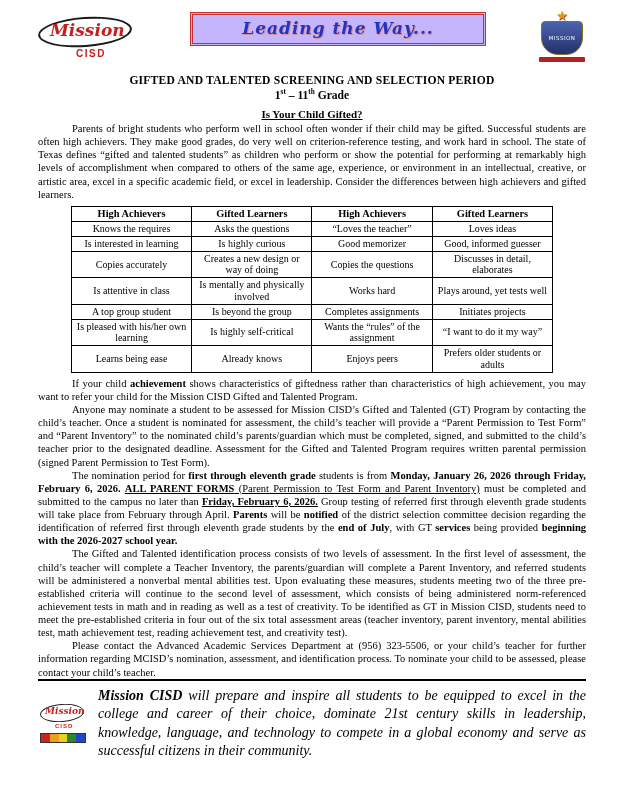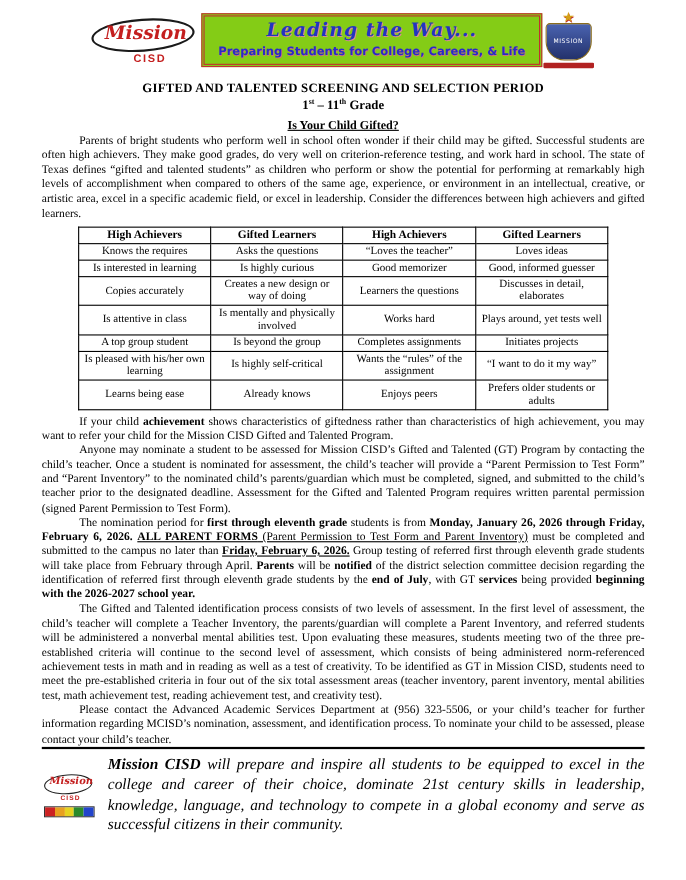--- a/index.html
+++ b/index.html
@@ -1,31 +1,31 @@
 <!DOCTYPE html>
 <html><head>
 <meta charset="utf-8">
 <style>
   * { box-sizing: border-box; }
   html, body { margin: 0; padding: 0; background: #ffffff; }
   body { width: 624px; height: 800px; overflow: hidden; }
   .page { width: 624px; height: 608px; padding: 10px 38px 12px; display: flex; flex-direction: column;
-          font-family: "Liberation Serif", serif; color: #000; align-items: center; }
+          font-family: "Liberation Serif", serif; color: #000; }
 
   
   .header { display: flex; justify-content: space-between; align-items: flex-start; min-height: 58px; }
   .logo-left { width: 100px; position: relative; height: 52px; flex: 0 0 100px; }
   .logo-oval { position: absolute; left: 0; top: 7px; width: 94px; height: 30px; border: 2px solid #1a1a1a;
                border-radius: 50%; transform: rotate(-4deg); }
   .logo-mission { position: absolute; left: 12px; top: 10px; font-style: italic; font-weight: bold;
                   color: #c41f1f; font-size: 17px; font-family: "DejaVu Serif", serif; white-space: nowrap; }
   .logo-cisd { position: absolute; left: 38px; top: 38px; color: #c41f1f; font-weight: bold;
                font-size: 10px; letter-spacing: 1.5px; font-family: "Liberation Sans", sans-serif; }
 
-  .banner { border: 3px double #c23030; background: #84cc16; padding: 3px 12px 5px; text-align: center;
+  .banner { border: 3px double #c23030; background: #c4b5fd; padding: 3px 12px 5px; text-align: center;
             min-width: 296px; margin-top: 2px; }
   .banner-title { font-family: "DejaVu Serif", serif; font-style: italic; font-weight: bold; font-size: 17px;
                   color: #2334c0; text-shadow: 1px 1px 0 #d98f8f; letter-spacing: 1px; }
   .banner-subtitle { font-family: "DejaVu Sans", sans-serif; font-weight: bold; font-size: 10.5px;
                      color: #2a2ac8; margin-top: 3px; text-shadow: 0.5px 0.5px 0 #cc7777; }
 
   .seal { width: 48px; height: 58px; position: relative; text-align: center; flex: 0 0 48px; }
   .seal-star { color: #d4a017; font-size: 13px; line-height: 11px; text-shadow: 0.5px 0.5px 0 #b22; }
   .seal-shield { width: 42px; height: 34px; margin: 0 auto; background: linear-gradient(#4a63b0, #23316b);
                  border: 1.5px solid #8a6d1d; border-radius: 4px 4px 17px 17px; color: #fff; font-size: 5.5px;
@@ -76,21 +76,20 @@
 <div class="page">
 
   <div class="header">
     <div class="logo-left">
       <div class="logo-oval"></div>
       <div class="logo-mission">Mission</div>
       <div class="logo-cisd">CISD</div>
     </div>
     <div class="banner">
       <div class="banner-title">Leading the Way...</div>
-      <div class="banner-subtitle">Preparing Students for College, Careers, &amp; Life</div>
     </div>
     <div class="seal">
       <div class="seal-star">★</div>
       <div class="seal-shield">MISSION</div>
       <div class="seal-ribbon"></div>
     </div>
   </div>
 
   <div class="doc-title">GIFTED AND TALENTED SCREENING AND SELECTION PERIOD</div>
   <div class="grade-line"><span>1</span><sup>st</sup><span> – 11</span><sup>th</sup><span> Grade</span></div>
@@ -116,21 +115,21 @@
         </tr>
         <tr>
           <td>Is interested in learning</td>
           <td>Is highly curious</td>
           <td>Good memorizer</td>
           <td>Good, informed guesser</td>
         </tr>
         <tr>
           <td>Copies accurately</td>
           <td>Creates a new design or way of doing</td>
-          <td>Learners the questions</td>
+          <td>Copies the questions</td>
           <td>Discusses in detail, elaborates</td>
         </tr>
         <tr>
           <td>Is attentive in class</td>
           <td>Is mentally and physically involved</td>
           <td>Works hard</td>
           <td>Plays around, yet tests well</td>
         </tr>
         <tr>
           <td>A top group student</td>

